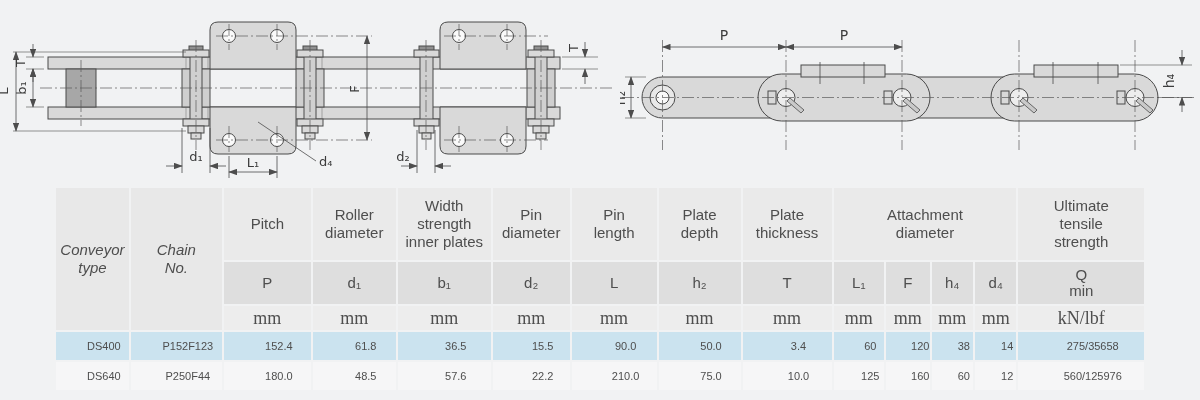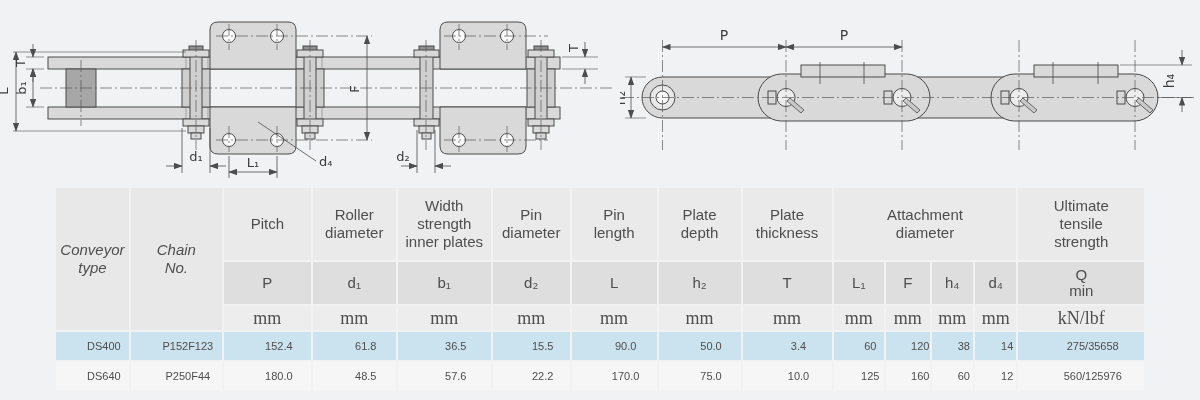--- a/index.html
+++ b/index.html
@@ -330,21 +330,21 @@
     <td>14</td>
     <td>275/35658</td>
   </tr>
   <tr class="data">
     <td>DS640</td>
     <td>P250F44</td>
     <td>180.0</td>
     <td>48.5</td>
     <td>57.6</td>
     <td>22.2</td>
-    <td>170.0</td>
+    <td>210.0</td>
     <td>75.0</td>
     <td>10.0</td>
     <td>125</td>
     <td>160</td>
     <td>60</td>
     <td>12</td>
     <td>560/125976</td>
   </tr>
 </tbody>
     </table>

